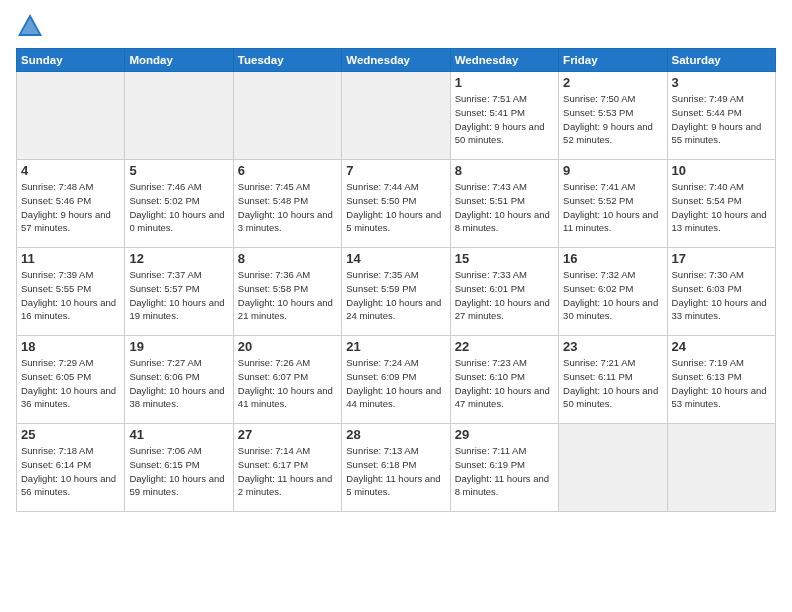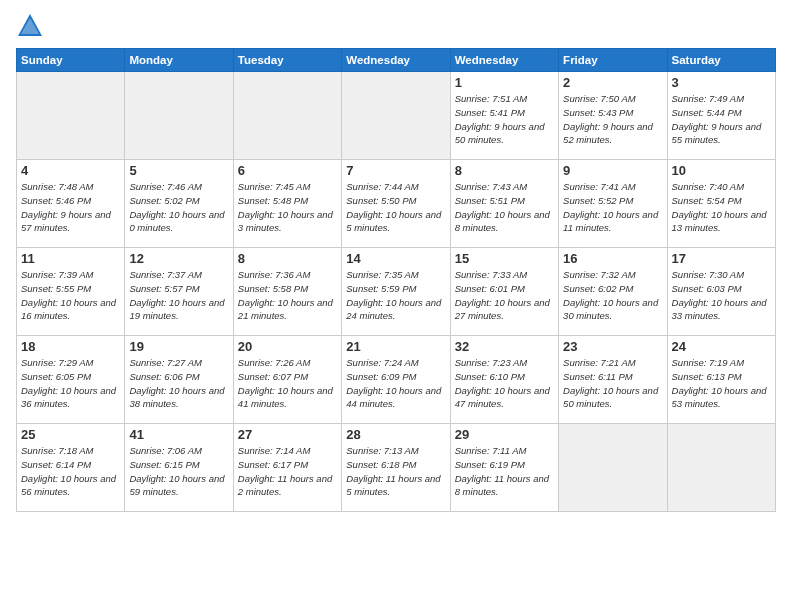--- a/index.html
+++ b/index.html
@@ -84,21 +84,20 @@
     .day-number {
       font-size: 13px;
       font-weight: bold;
       color: #333;
       margin-bottom: 2px;
     }
     .day-info {
       font-size: 9.5px;
       color: #333;
       line-height: 1.45;
-      font-style: italic;
     }
     tr:nth-child(even) td:not(.empty) {
       background: #fff;
     }
     
     .row-even td {
       background: #f5f5f5;
     }
     .row-odd td {
       background: #fff;
@@ -149,21 +148,21 @@
           <td>
             <div class="day-number">1</div>
             <div class="day-info">Sunrise: 7:51 AM
 Sunset: 5:41 PM
 Daylight: 9 hours
 and 50 minutes.</div>
           </td>
           <td>
             <div class="day-number">2</div>
             <div class="day-info">Sunrise: 7:50 AM
-Sunset: 5:43 PM
+Sunset: 5:53 PM
 Daylight: 9 hours
 and 52 minutes.</div>
           </td>
           <td>
             <div class="day-number">3</div>
             <div class="day-info">Sunrise: 7:49 AM
 Sunset: 5:44 PM
 Daylight: 9 hours
 and 55 minutes.</div>
           </td>
@@ -293,21 +292,21 @@
 and 41 minutes.</div>
           </td>
           <td>
             <div class="day-number">21</div>
             <div class="day-info">Sunrise: 7:24 AM
 Sunset: 6:09 PM
 Daylight: 10 hours
 and 44 minutes.</div>
           </td>
           <td>
-            <div class="day-number">32</div>
+            <div class="day-number">22</div>
             <div class="day-info">Sunrise: 7:23 AM
 Sunset: 6:10 PM
 Daylight: 10 hours
 and 47 minutes.</div>
           </td>
           <td>
             <div class="day-number">23</div>
             <div class="day-info">Sunrise: 7:21 AM
 Sunset: 6:11 PM
 Daylight: 10 hours

